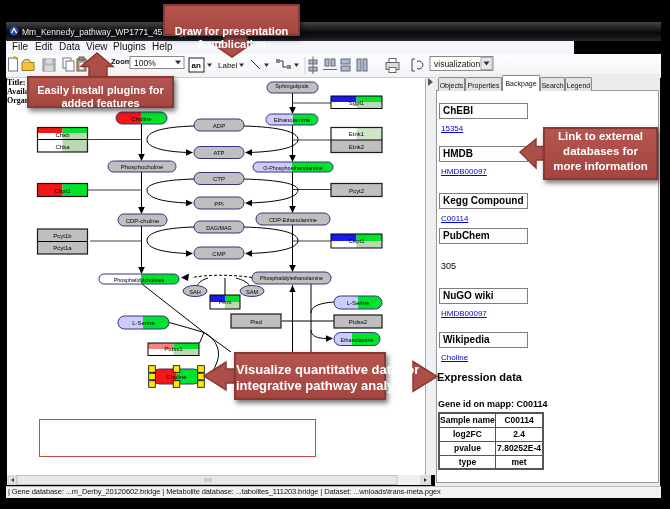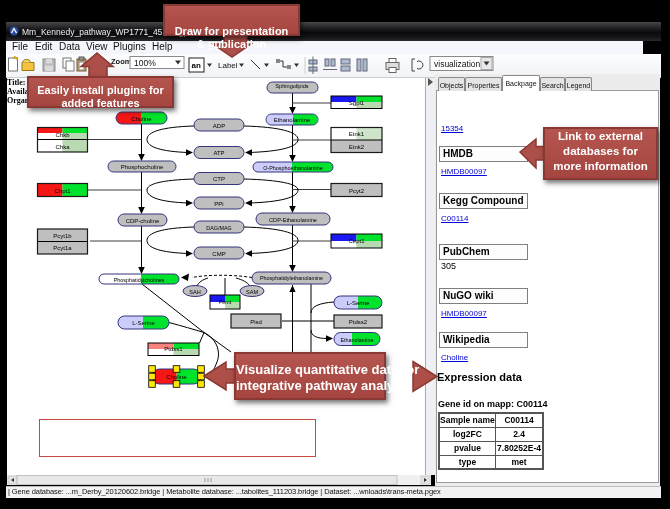--- a/index.html
+++ b/index.html
@@ -2,21 +2,21 @@
 <html><head>
 <meta charset="utf-8">
 <style>
 * { margin:0; padding:0; box-sizing:border-box; }
 html,body { width:670px; height:509px; background:#000; overflow:hidden; font-family:"Liberation Sans", sans-serif; }
 #root { position:absolute; left:0; top:0; width:670px; height:509px; background:#000; overflow:hidden; }
 .abs { position:absolute; }
 
 #titlebar { left:6px; top:22px; width:655px; height:19px; background:linear-gradient(180deg,#48484c 0%,#232326 30%,#0a0a0c 55%,#141416 80%,#2a2a2e 100%); }
 #titletext { left:22px; top:27px; color:#f0f0f0; font-size:8.5px; white-space:nowrap; }
-#menubar { left:6px; top:41px; width:637px; height:13px; background:#f4f6fb; font-size:10px; color:#111; }
+#menubar { left:6px; top:41px; width:568px; height:13px; background:#f4f6fb; font-size:10px; color:#111; }
 #menubar span { position:absolute; top:0px; }
 #toolbar { left:6px; top:54px; width:655px; height:24px; background:linear-gradient(180deg,#fdfdfe,#f1f3f6); border-bottom:1px solid #c9ccd1; }
 #canvas { left:7px; top:78px; width:418px; height:397px; background:#fff; }
 #divider { left:425px; top:78px; width:10px; height:397px; background:#eef0f3; border-left:1px solid #aaa; }
 #rpanel { left:435px; top:74px; width:225px; height:412px; background:#ececec; }
 #hscroll { left:7px; top:475px; width:424px; height:10px; background:#f0f0f0; border:1px solid #c8c8c8; }
 #statusbar { left:6px; top:486px; width:655px; height:12px; background:#f2f2f2; border-top:1px solid #bbb; font-size:7.5px; color:#111; white-space:nowrap; overflow:hidden; letter-spacing:-0.1px; }
 .banner { white-space:nowrap; background:linear-gradient(180deg,#b4554f,#a54540); border:2px solid #8a3833; box-shadow:2px 3px 5px rgba(0,0,0,0.55); color:#fff; font-weight:bold; text-align:center; }
 .hdrbox { position:absolute; width:89px; height:16px; border:1px solid #7f7f7f; background:#fdfdfd; font-weight:bold; font-size:10px; color:#000; padding:1px 0 0 3px; }
 .blink { position:absolute; color:#0000d8; font-weight:normal; font-size:8px; text-decoration:underline; }
@@ -338,26 +338,27 @@
 
   <svg class="abs" style="left:426px;top:76px" width="9" height="12">
       <path d="M2,2 l5,4 l-5,4 z" fill="#555"></path>
     </svg>
   <div class="abs" style="left:436px;top:90px;width:223px;height:393px;background:#fff;border:1px solid #9a9a9a;"></div>
   <div class="tab" style="left:438px;width:27px">Objects</div>
   <div class="tab" style="left:465px;width:37px">Properties</div>
   <div class="tab" style="left:540px;width:25px">Search</div>
   <div class="tab" style="left:565px;width:27px">Legend</div>
   <div class="tab" style="left:502px;top:75px;height:16px;width:38px;background:#fff;z-index:3">Backpage</div>
+  <div class="hdrbox" style="left:439px;top:103px">ChEBI</div>
   <div class="blink" style="left:441px;top:124px">15354</div>
   <div class="hdrbox" style="left:439px;top:146px">HMDB</div>
   <div class="blink" style="left:441px;top:167px">HMDB00097</div>
   <div class="hdrbox" style="left:439px;top:193px">Kegg Compound</div>
   <div class="blink" style="left:441px;top:214px">C00114</div>
-  <div class="hdrbox" style="left:439px;top:244px">PubChem</div>
+  <div class="hdrbox" style="left:439px;top:228px">PubChem</div>
   <div class="abs" style="left:441px;top:261px;font-size:9px;color:#000">305</div>
   <div class="hdrbox" style="left:439px;top:288px">NuGO wiki</div>
   <div class="blink" style="left:441px;top:309px">HMDB00097</div>
   <div class="hdrbox" style="left:439px;top:332px">Wikipedia</div>
   <div class="blink" style="left:441px;top:353px">Choline</div>
   <div class="abs" style="left:437px;top:371px;font-size:11px;font-weight:bold;color:#000">Expression data</div>
   <div class="abs" style="left:438px;top:399px;font-size:9px;font-weight:bold;color:#000">Gene id on mapp: C00114</div>
   <table class="abs" style="left:438px;top:412px;border-collapse:collapse;border:2px solid #555;font-size:8.5px;font-weight:bold;white-space:nowrap;text-align:center;color:#000;font-family:'Liberation Sans',sans-serif">
     <tbody>
         <tr>

